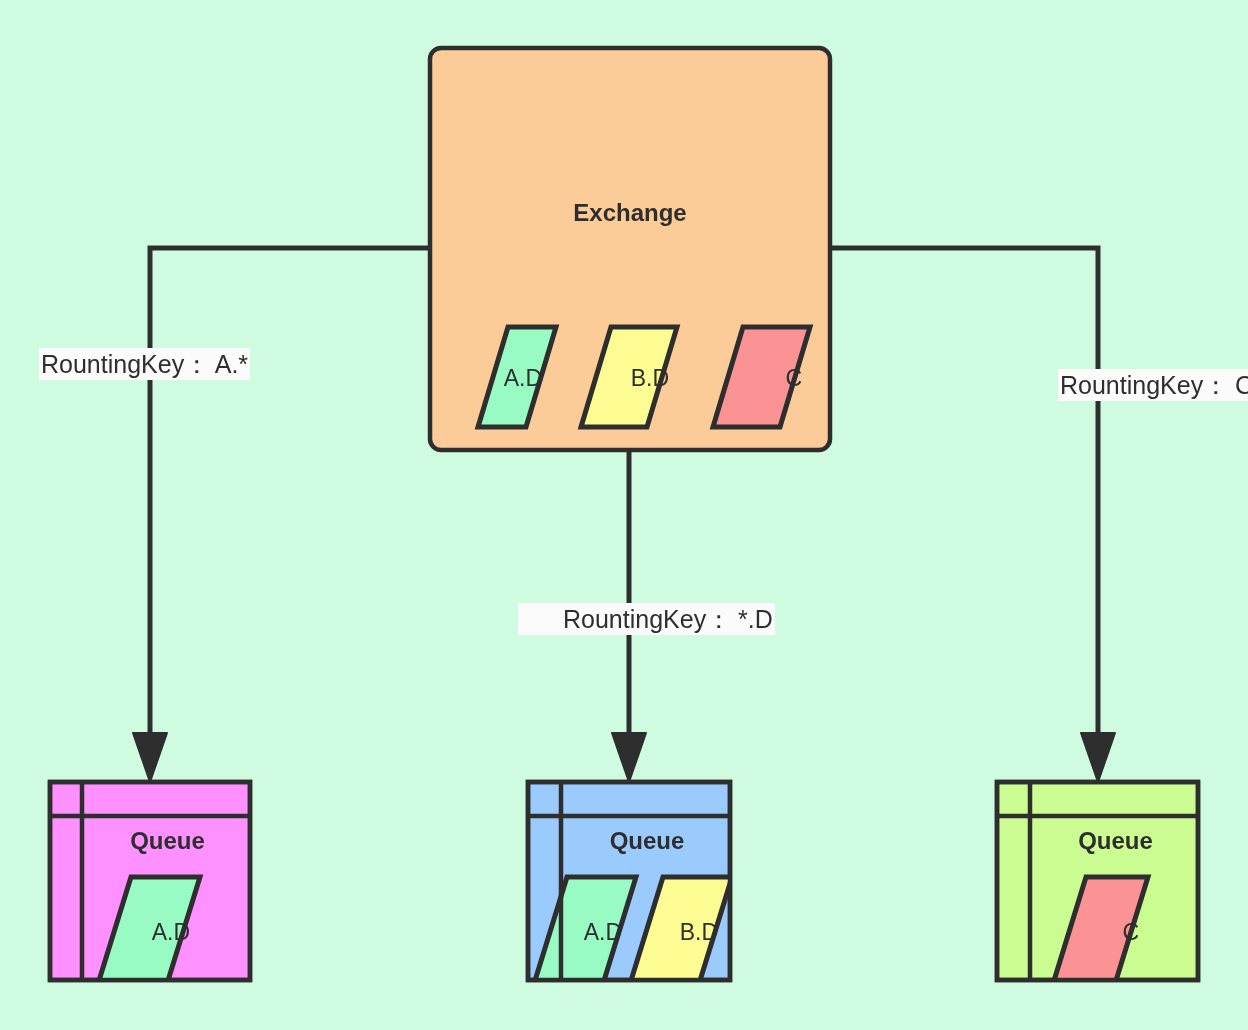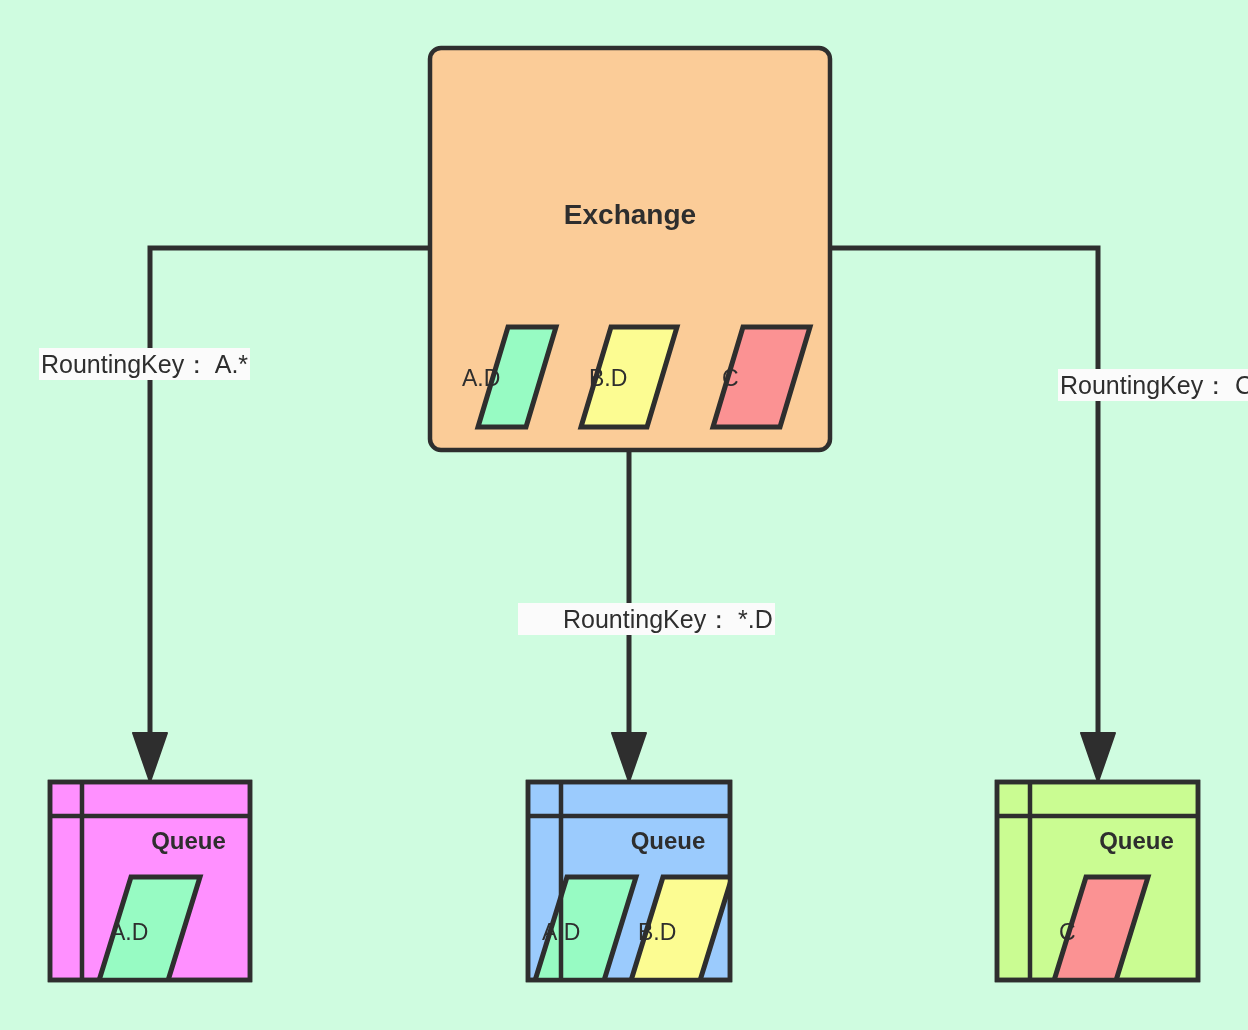--- a/index.html
+++ b/index.html
@@ -33,30 +33,30 @@
     padding: 0 2px;
   }
   .node-title {
     position: absolute;
     color: #2E2E2E;
     font-family: "Liberation Sans", sans-serif;
     font-weight: bold;
     white-space: pre;
     text-align: center;
   }
-  .exch-title { font-size: 28px; }
+  .exch-title { font-size: 24px; }
   .exch-sub   { font-size: 26px; }
-  .queue-title{ font-size: 24px; padding-left: 21px; }
+  .queue-title{ font-size: 24px; }
   .pg-label {
     position: absolute;
     color: #2E2E2E;
     font-family: "Liberation Sans", sans-serif;
     font-size: 23px;
     white-space: pre;
-    text-align: left;
+    text-align: right;
   }
 </style>
 </head>
 <body>
 
 <div id="canvas">
 
   <svg id="diagram-svg" viewBox="0 0 1248 1030" xmlns="http://www.w3.org/2000/svg">
     <defs>
       <clipPath id="clip-q1">

